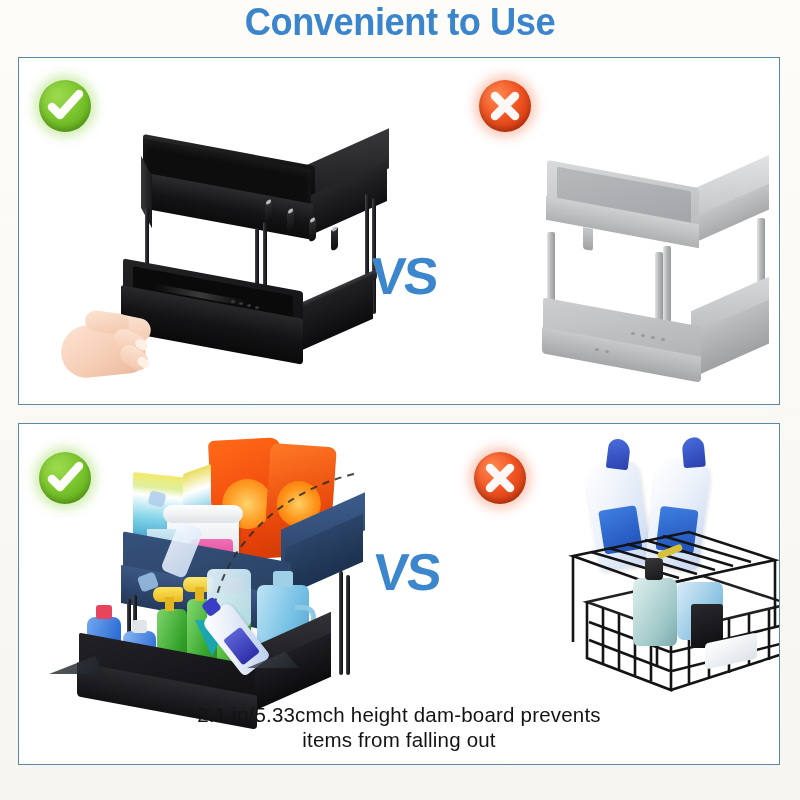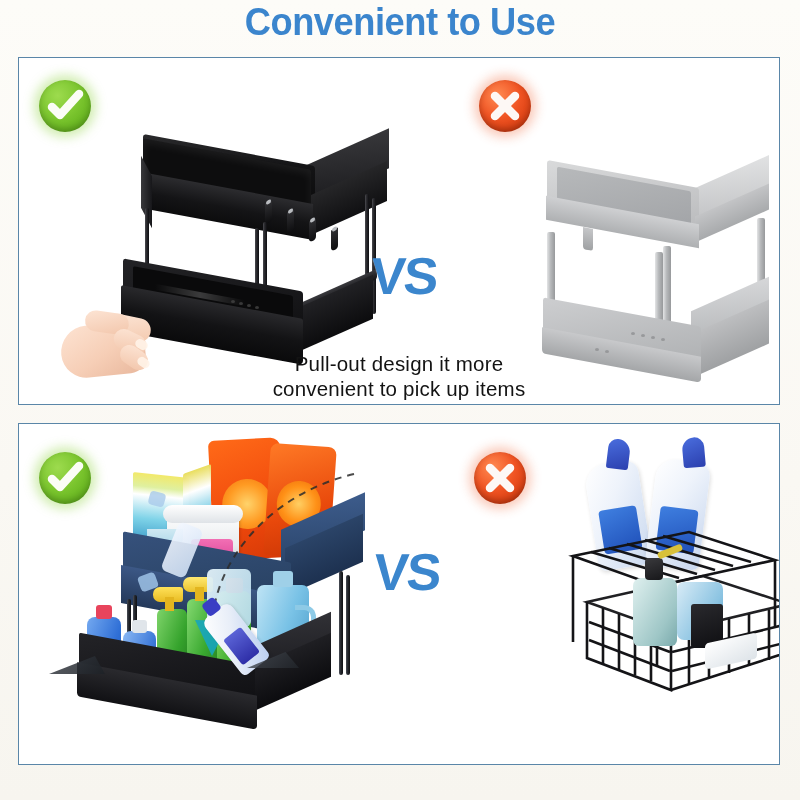--- a/index.html
+++ b/index.html
@@ -385,22 +385,20 @@
       <div class="gry-base-deck"></div>
       <div class="gry-base-front"></div>
       <div class="dot" style="left:96px;top:166px;"></div>
       <div class="dot" style="left:106px;top:168px;"></div>
       <div class="dot" style="left:116px;top:170px;"></div>
       <div class="dot" style="left:126px;top:172px;"></div>
       <div class="dot" style="left:60px;top:182px;"></div>
       <div class="dot" style="left:70px;top:184px;"></div>
     </div>
 
-    <div class="caption" style="left:60px;top:293px;width:640px;">Pull-out design it more
-convenient to pick up items</div>
   </div>
 
   <div class="panel" id="panel-2">
 
     <div class="badge ok" style="left:20px;top:28px;">
       <svg viewBox="0 0 52 52" width="52" height="52" aria-hidden="true">
         <path d="M13 27 l8 8 l19 -21" fill="none" stroke="#fbfdf6" stroke-width="8.5" stroke-linecap="round" stroke-linejoin="round"></path>
       </svg>
     </div>
 
@@ -607,15 +605,17 @@
       <div style="position:absolute;left:138px;top:130px;width:46px;height:58px;
                   background:linear-gradient(120deg,#d9ecf7,#8cc4e2 65%,#5ba2c9);
                   border-radius:7px;"></div>
       <div style="position:absolute;left:152px;top:152px;width:32px;height:44px;
                   background:linear-gradient(160deg,#2a2a2e,#0e0e11);border-radius:3px;"></div>
       <div style="position:absolute;left:166px;top:186px;width:52px;height:26px;
                   background:linear-gradient(160deg,#ffffff,#dde3e8);
                   border-radius:4px;transform:skewY(-12deg);"></div>
     </div>
 
+    <div class="caption" style="left:40px;top:278px;width:680px;">2.1 in/5.33cmch height dam-board prevents
+items from falling out</div>
   </div>
 
 </div>
 
 </body></html>

